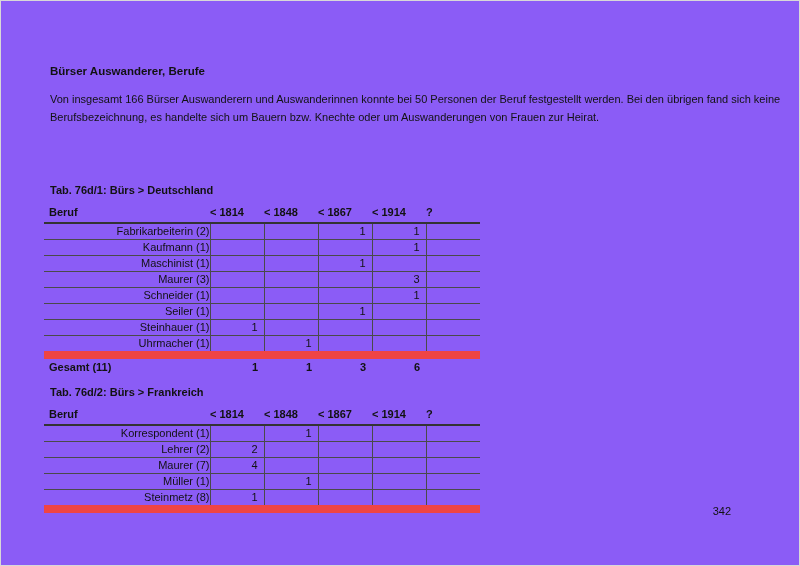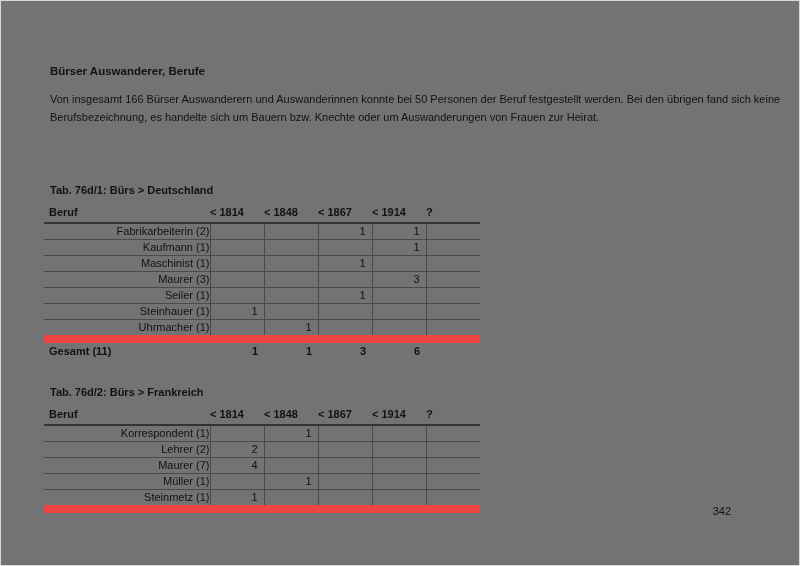--- a/index.html
+++ b/index.html
@@ -1,20 +1,20 @@
 <!DOCTYPE html>
 <html><head>
 <meta charset="utf-8">
 <style>
   html,body{margin:0;padding:0;background:#fff;}
   .page{
     position:relative;
     width:800px;height:566px;
     box-sizing:border-box;
-    background:#737373;
+    background:#8b5cf6;
     border:1px solid #d8d8d8;
     font-family:"Liberation Sans",sans-serif;
     color:#121212;
     overflow:hidden;
   }
   .heading{
     position:absolute;left:49px;top:64px;
     font-size:11.5px;font-weight:bold;white-space:nowrap;
   }
   .intro{
@@ -120,20 +120,28 @@
           </tr>
           <tr>
             <td class="first">Maurer (3)</td>
             <td></td>
             <td></td>
             <td></td>
             <td>3</td>
             <td></td>
           </tr>
           <tr>
+            <td class="first">Schneider (1)</td>
+            <td></td>
+            <td></td>
+            <td></td>
+            <td>1</td>
+            <td></td>
+          </tr>
+          <tr>
             <td class="first">Seiler (1)</td>
             <td></td>
             <td></td>
             <td>1</td>
             <td></td>
             <td></td>
           </tr>
           <tr>
             <td class="first">Steinhauer (1)</td>
             <td>1</td>
@@ -212,21 +220,21 @@
           </tr>
           <tr>
             <td class="first">Müller (1)</td>
             <td></td>
             <td>1</td>
             <td></td>
             <td></td>
             <td></td>
           </tr>
           <tr>
-            <td class="first">Steinmetz (1)</td>
+            <td class="first">Steinmetz (8)</td>
             <td>1</td>
             <td></td>
             <td></td>
             <td></td>
             <td></td>
           </tr>
         </tbody>
       </table>
   </div>
 

